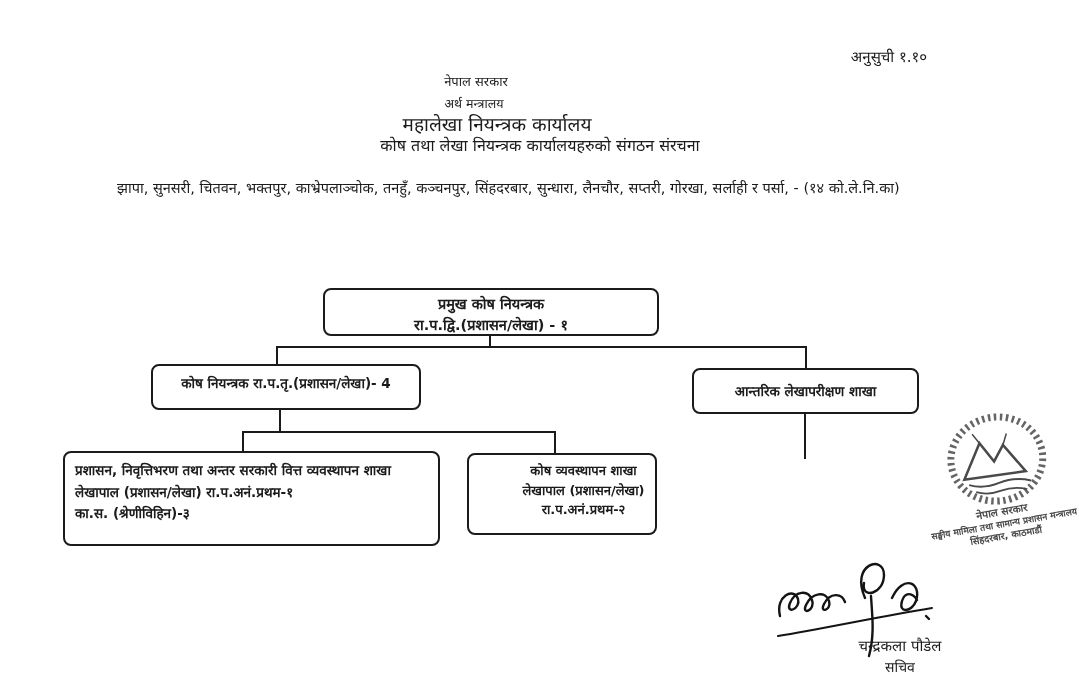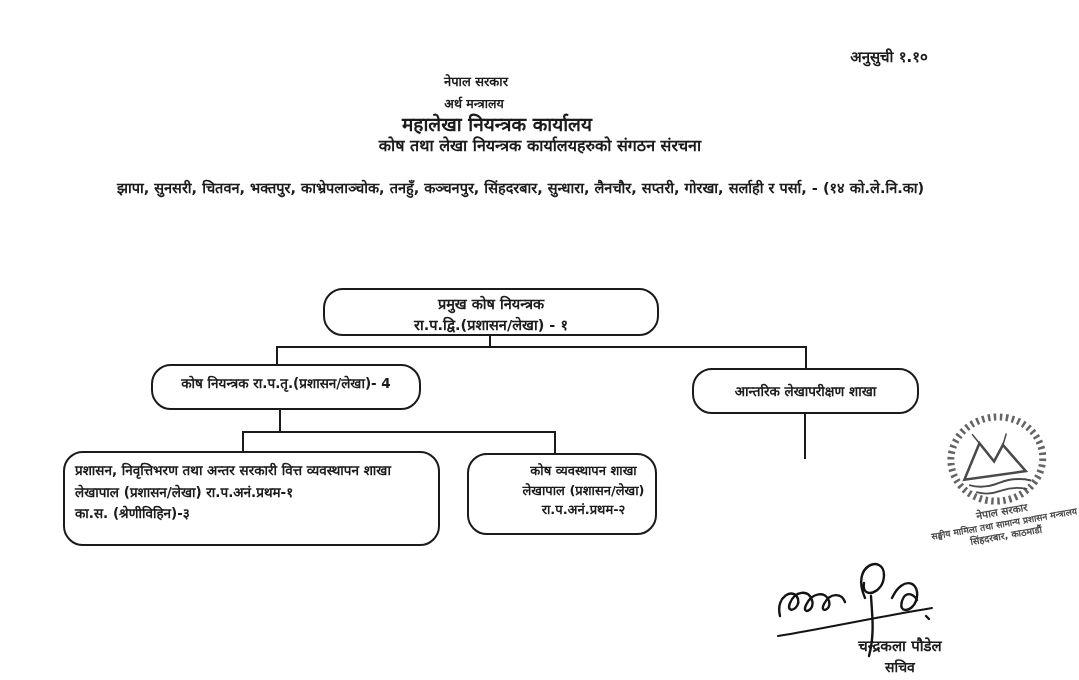--- a/index.html
+++ b/index.html
@@ -2,24 +2,24 @@
 <html><head>
 <meta charset="utf-8">
 <style>
   html,body{margin:0;padding:0;background:#e8e8e8;}
   .page{
     position:relative;width:1079px;height:680px;background:#ffffff;
     font-family:"DejaVu Sans","Liberation Sans",sans-serif;
     color:#1b1b1b;overflow:hidden;
   }
   .abs{position:absolute;}
-  .b{font-weight:bold;}
+  .b{font-weight:normal;}
   .center{text-align:center;}
   .box{
-    position:absolute;border:2px solid #1b1b1b;border-radius:20px;
+    position:absolute;border:2px solid #1b1b1b;border-radius:8px;
     background:#fff;box-sizing:border-box;
   }
   .cline{position:absolute;background:#1b1b1b;}
   .boxtext{font-weight:bold;line-height:1.45;}
   .stamp{position:absolute;color:#4a4a4a;}
   .stamp-text{transform:rotate(-10deg);transform-origin:center;text-align:center;font-weight:bold;}
   .stamp-text div{line-height:1.35;}
   svg{display:block;}
 </style>
 </head>

